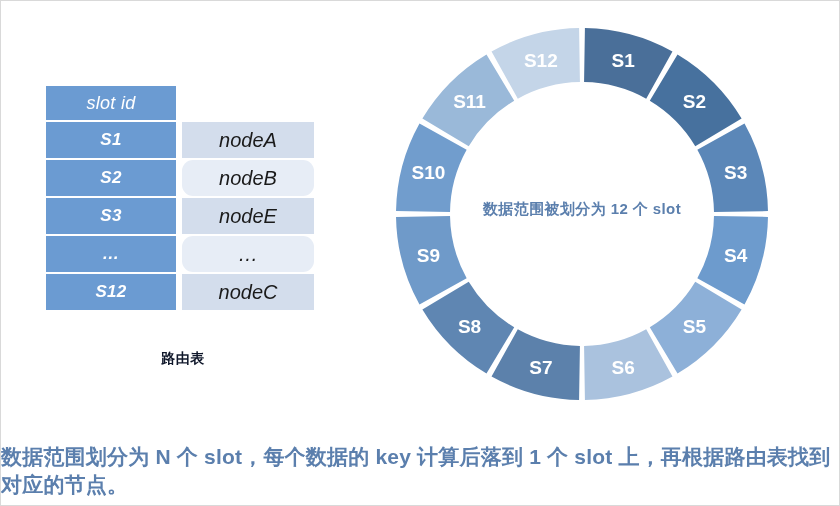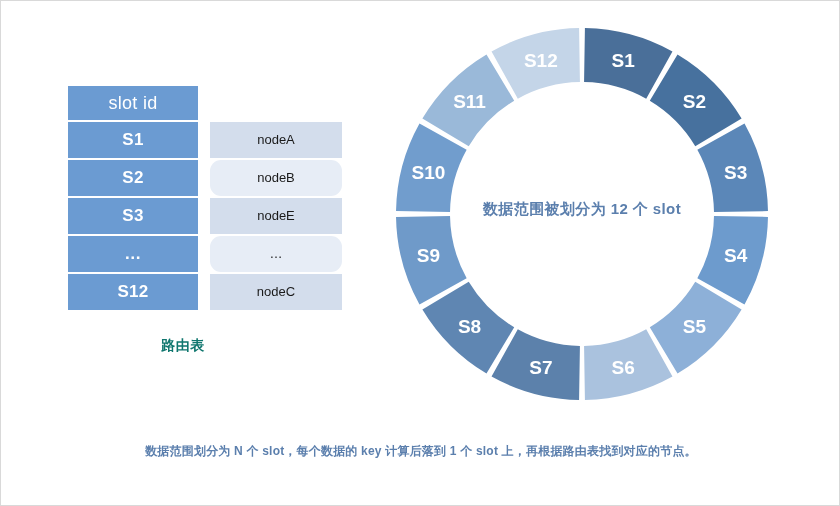--- a/index.html
+++ b/index.html
@@ -16,23 +16,24 @@
     height: 506px;
     background: #ffffff;
     box-sizing: border-box;
     border: 1px solid #d9d9d9;
     overflow: hidden;
   }
 
   
   #routing-table {
     position: absolute;
-    left: 67px;
+    left: 45px;
     top: 85px;
     width: 315px;
+    font-style: italic;
   }
   .trow {
     display: flex;
     width: 100%;
     margin-bottom: 2px;
   }
   .trow:last-child { margin-bottom: 0; }
   .cell-left {
     width: 130px;
     box-sizing: border-box;
@@ -42,46 +43,46 @@
     font-weight: bold;
     text-align: center;
     line-height: 36px;
     height: 36px;
     letter-spacing: 0.3px;
   }
   .cell-right {
     width: 132px;
     box-sizing: border-box;
     color: #1a1a1a;
-    font-size: 13px;
+    font-size: 20px;
     text-align: center;
     line-height: 36px;
     height: 36px;
-    margin-left: 12px;
+    margin-left: 6px;
   }
   .header .cell-left,
   .header .cell-right {
     background: #6b9bd2;
     color: #ffffff;
     font-weight: normal;
     font-size: 18px;
     height: 34px;
     line-height: 34px;
   }
   .header .cell-right { margin-left: 0; width: 132px; }
   .shade-a .cell-right { background: #d3ddec; }
   .shade-b .cell-right { background: #e7edf6; border-radius: 11px; }
 
   #table-caption {
     position: absolute;
     left: 51px;
-    top: 336px;
+    top: 349px;
     width: 262px;
     text-align: center;
-    color: #0f766e;
+    color: #0f172a;
     font-size: 14px;
     font-weight: bold;
     letter-spacing: 0.5px;
   }
 
   
   #donut-wrap {
     position: absolute;
     left: 394px;
     top: 26px;
@@ -108,23 +109,22 @@
     font-weight: bold;
     letter-spacing: 0.4px;
   }
 
   
   #bottom-caption {
     position: absolute;
     left: 0;
     top: 442px;
     width: 840px;
-    text-align: center;
     color: #5b7fad;
-    font-size: 12px;
+    font-size: 21px;
     font-weight: bold;
     letter-spacing: 0.2px;
   }
 </style>
 </head>
 <body>
 
 <div id="canvas">
 
   <div id="routing-table">

